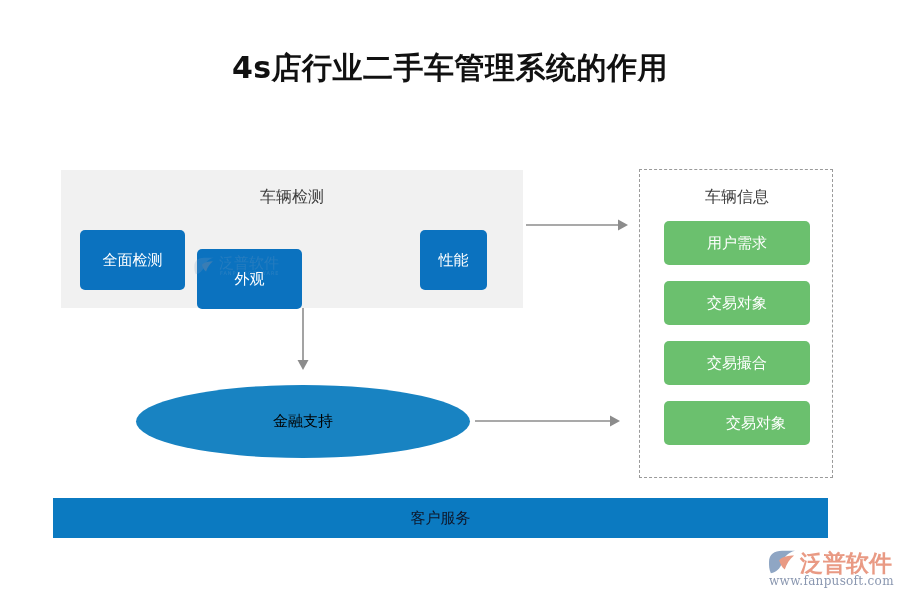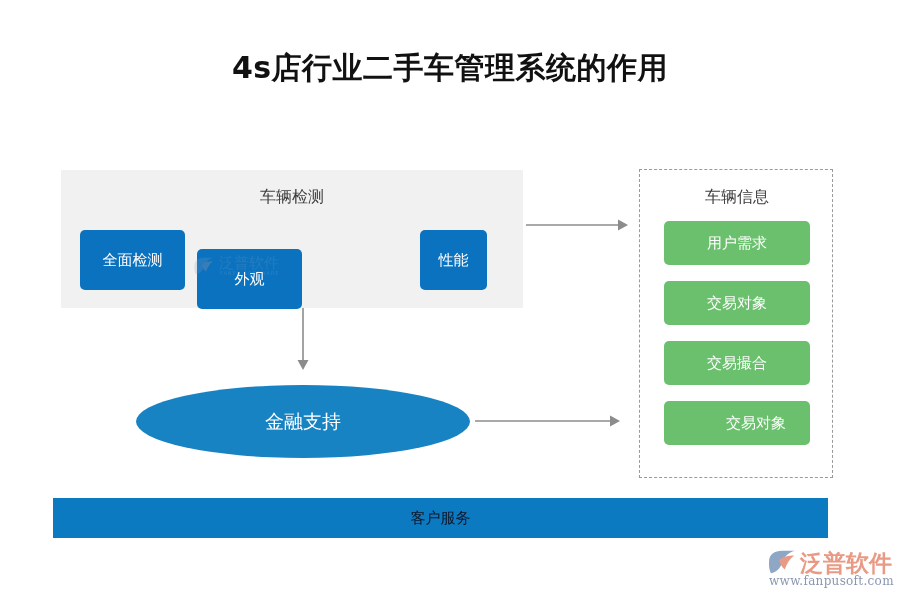--- a/index.html
+++ b/index.html
@@ -124,22 +124,22 @@
 
   
   .finance-ellipse {
     position: absolute;
     left: 136px;
     top: 385px;
     width: 334px;
     height: 73px;
     background: #1883c2;
     border-radius: 50%;
-    color: #ffffff;
-    font-size: 19px;
+    color: #000000;
+    font-size: 15px;
     display: flex;
     align-items: center;
     justify-content: center;
   }
 
   
   .service-bar {
     position: absolute;
     left: 53px;
     top: 498px;

